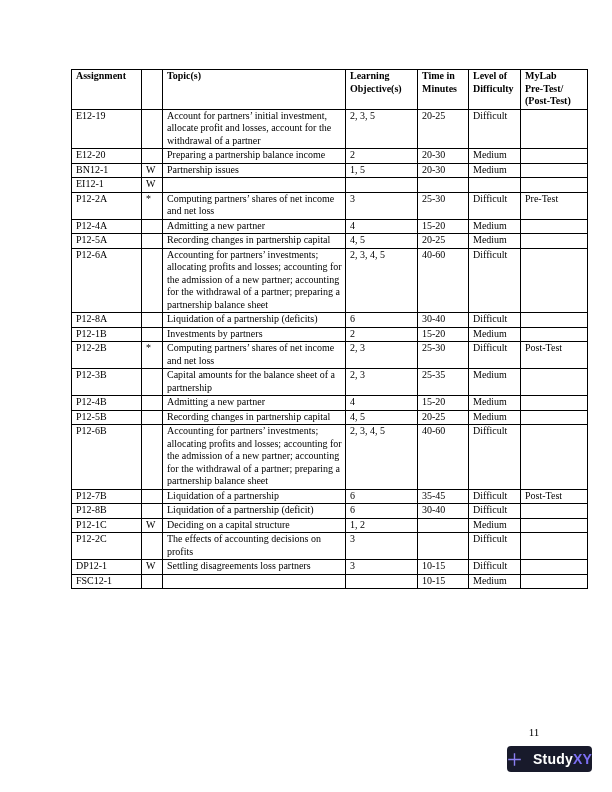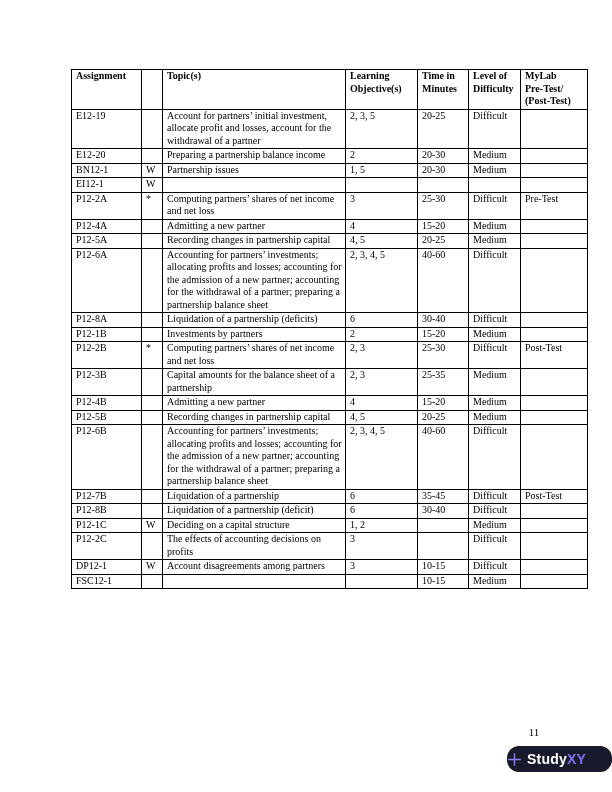--- a/index.html
+++ b/index.html
@@ -23,23 +23,23 @@
     font-weight:bold;
   }
   th.h-mylab{text-align:center;white-space:pre-line;}
   td.c-flag{text-align:center;padding:0 1px;}
   td.c-id{padding-left:5px;}
   .page-number{
     position:absolute;left:524px;top:726px;width:20px;
     font-size:11px;text-align:center;
   }
   .brand-badge{
-    position:absolute;left:507px;top:746px;width:105px;height:26px;
-    border-radius:12px;
-    display:flex;align-items:center;justify-content:flex-start;gap:5px;
+    position:absolute;left:507px;top:746px;width:85px;height:26px;
+    border-radius:4px;
+    display:flex;align-items:center;justify-content:space-between;gap:5px;
     font-family:"Liberation Sans", sans-serif;
   }
   .brand-badge .plus-wrap{display:flex;align-items:center;}
   .brand-badge .brand-text{font-size:14px;font-weight:bold;letter-spacing:0.2px;}
   .brand-study{color:#ffffff;}
 </style>
 </head>
 <body>
 
 <div class="page">
@@ -235,21 +235,21 @@
           <td class="c-flag"></td>
           <td class="c-topic">The effects of accounting decisions on profits</td>
           <td class="c-objectives">3</td>
           <td class="c-time"></td>
           <td class="c-difficulty">Difficult</td>
           <td class="c-mylab"></td>
         </tr>
         <tr>
           <td class="c-id">DP12-1</td>
           <td class="c-flag">W</td>
-          <td class="c-topic">Account disagreements among partners</td>
+          <td class="c-topic">Settling disagreements loss partners</td>
           <td class="c-objectives">3</td>
           <td class="c-time">10-15</td>
           <td class="c-difficulty">Difficult</td>
           <td class="c-mylab"></td>
         </tr>
         <tr>
           <td class="c-id">FSC12-1</td>
           <td class="c-flag"></td>
           <td class="c-topic"></td>
           <td class="c-objectives"></td>

